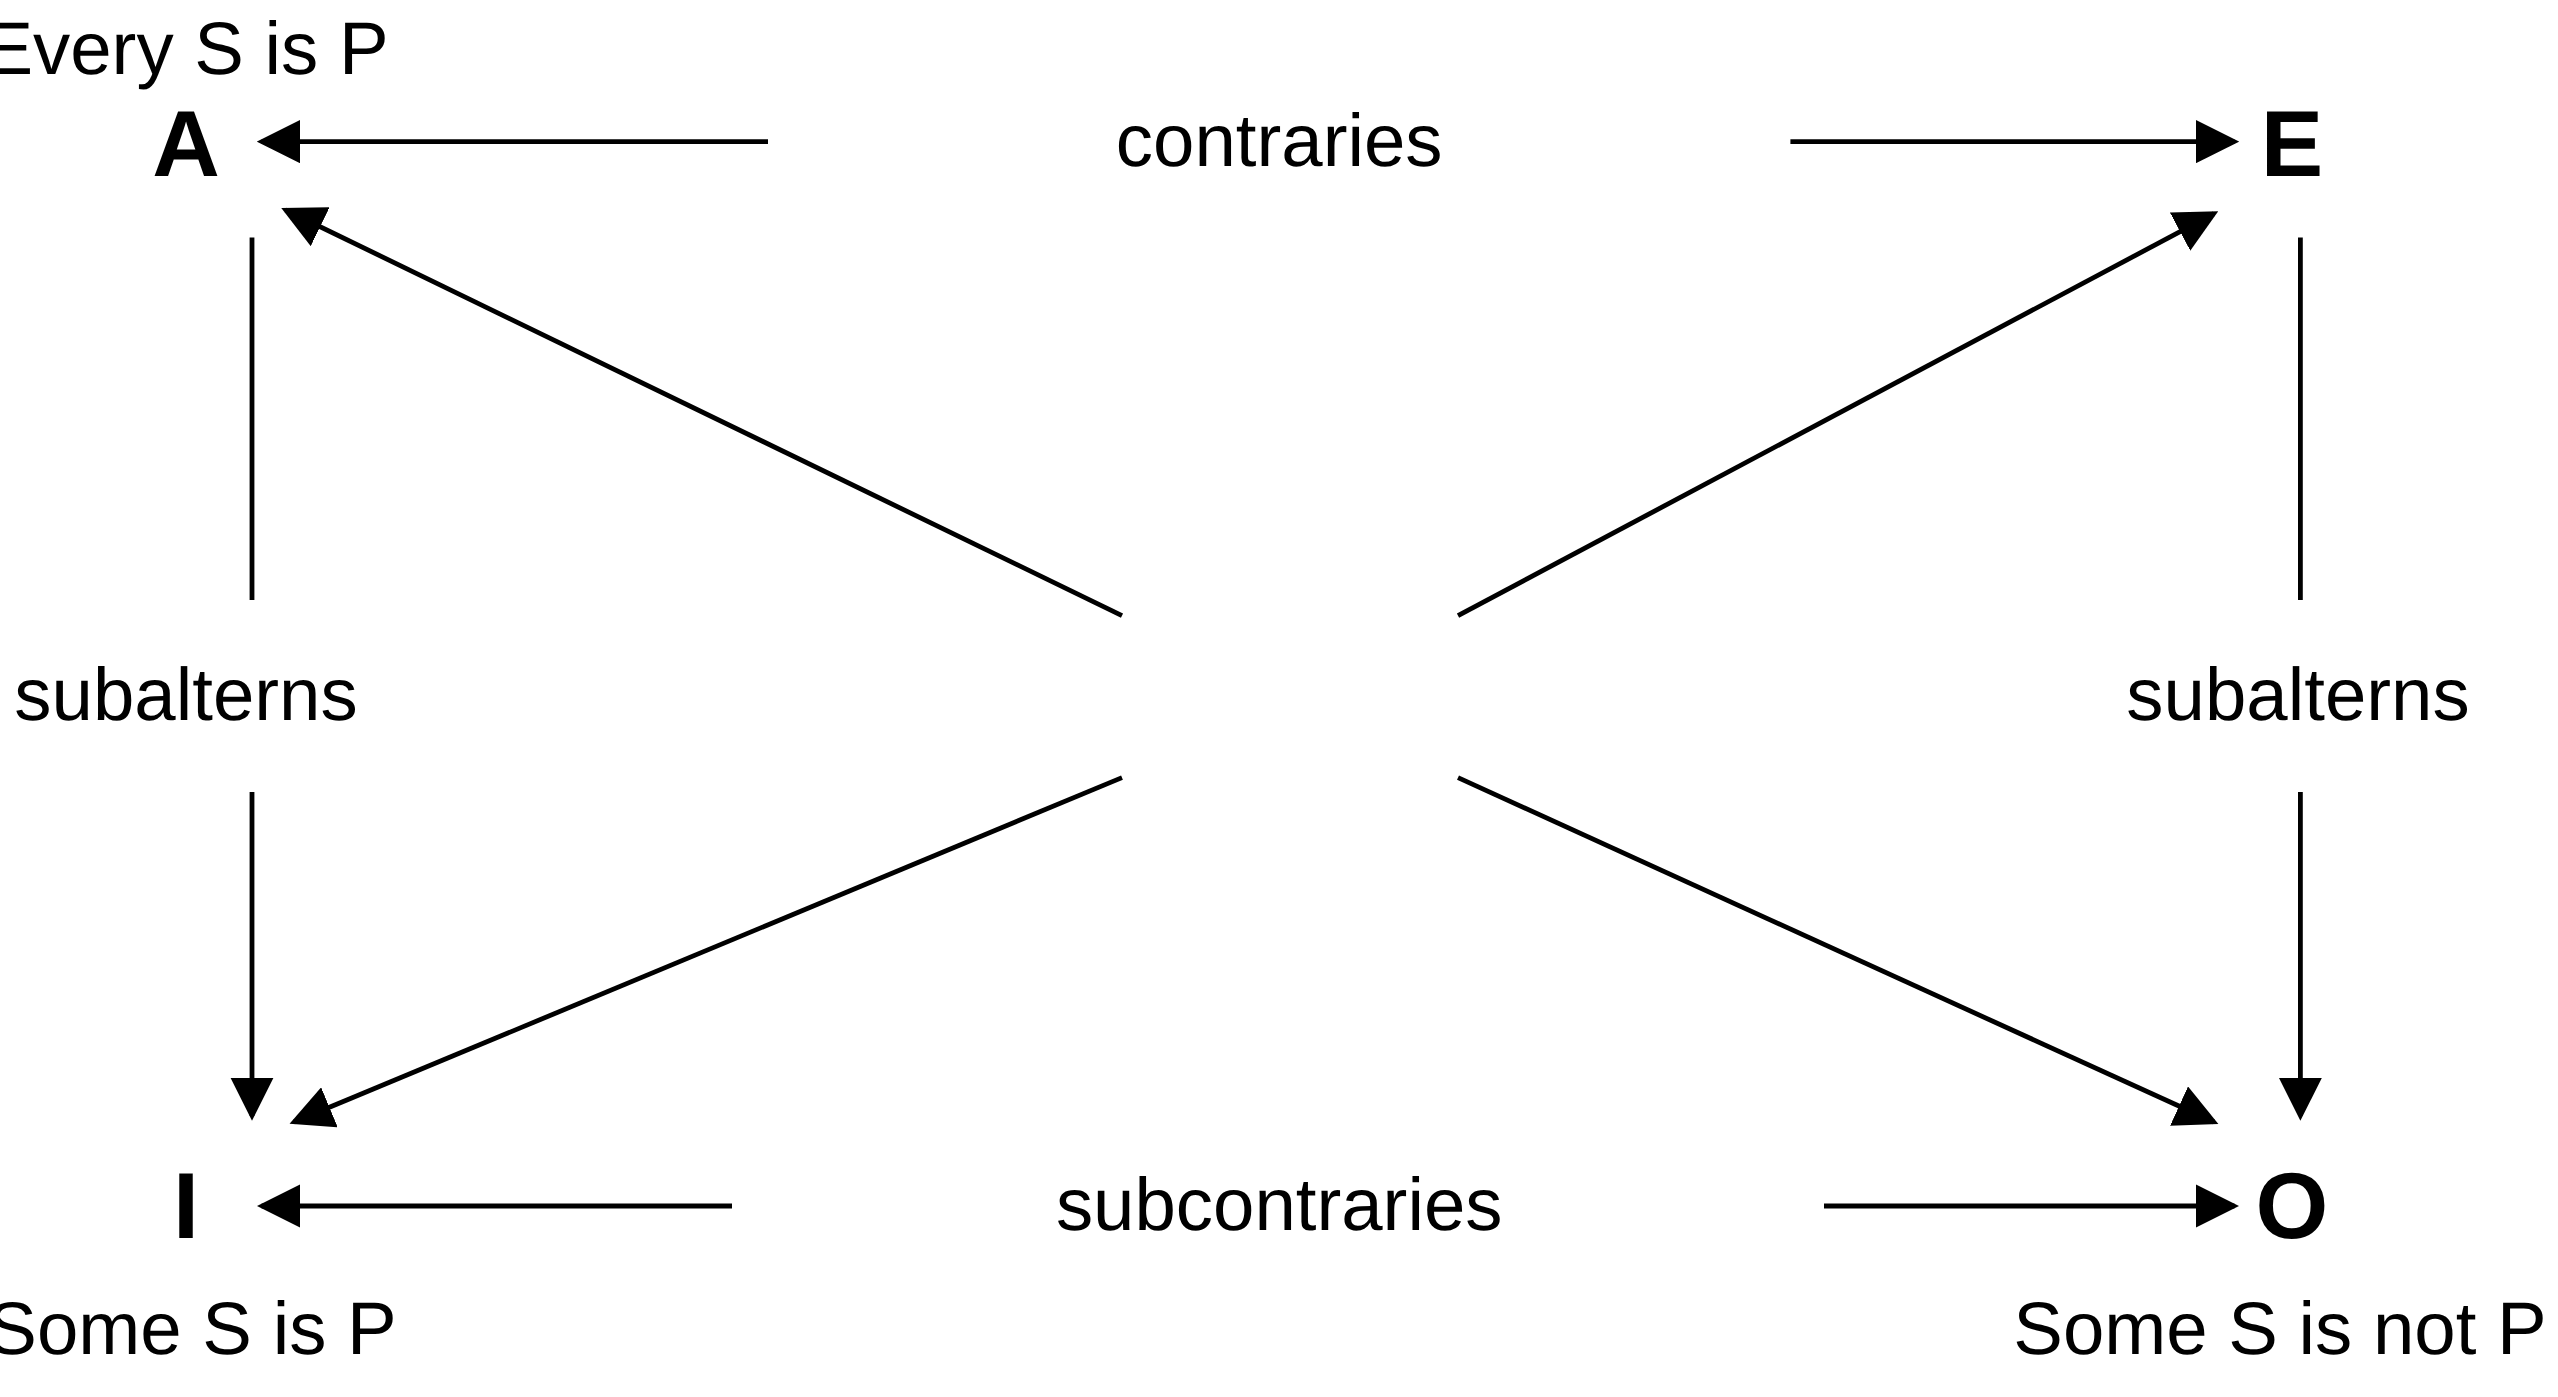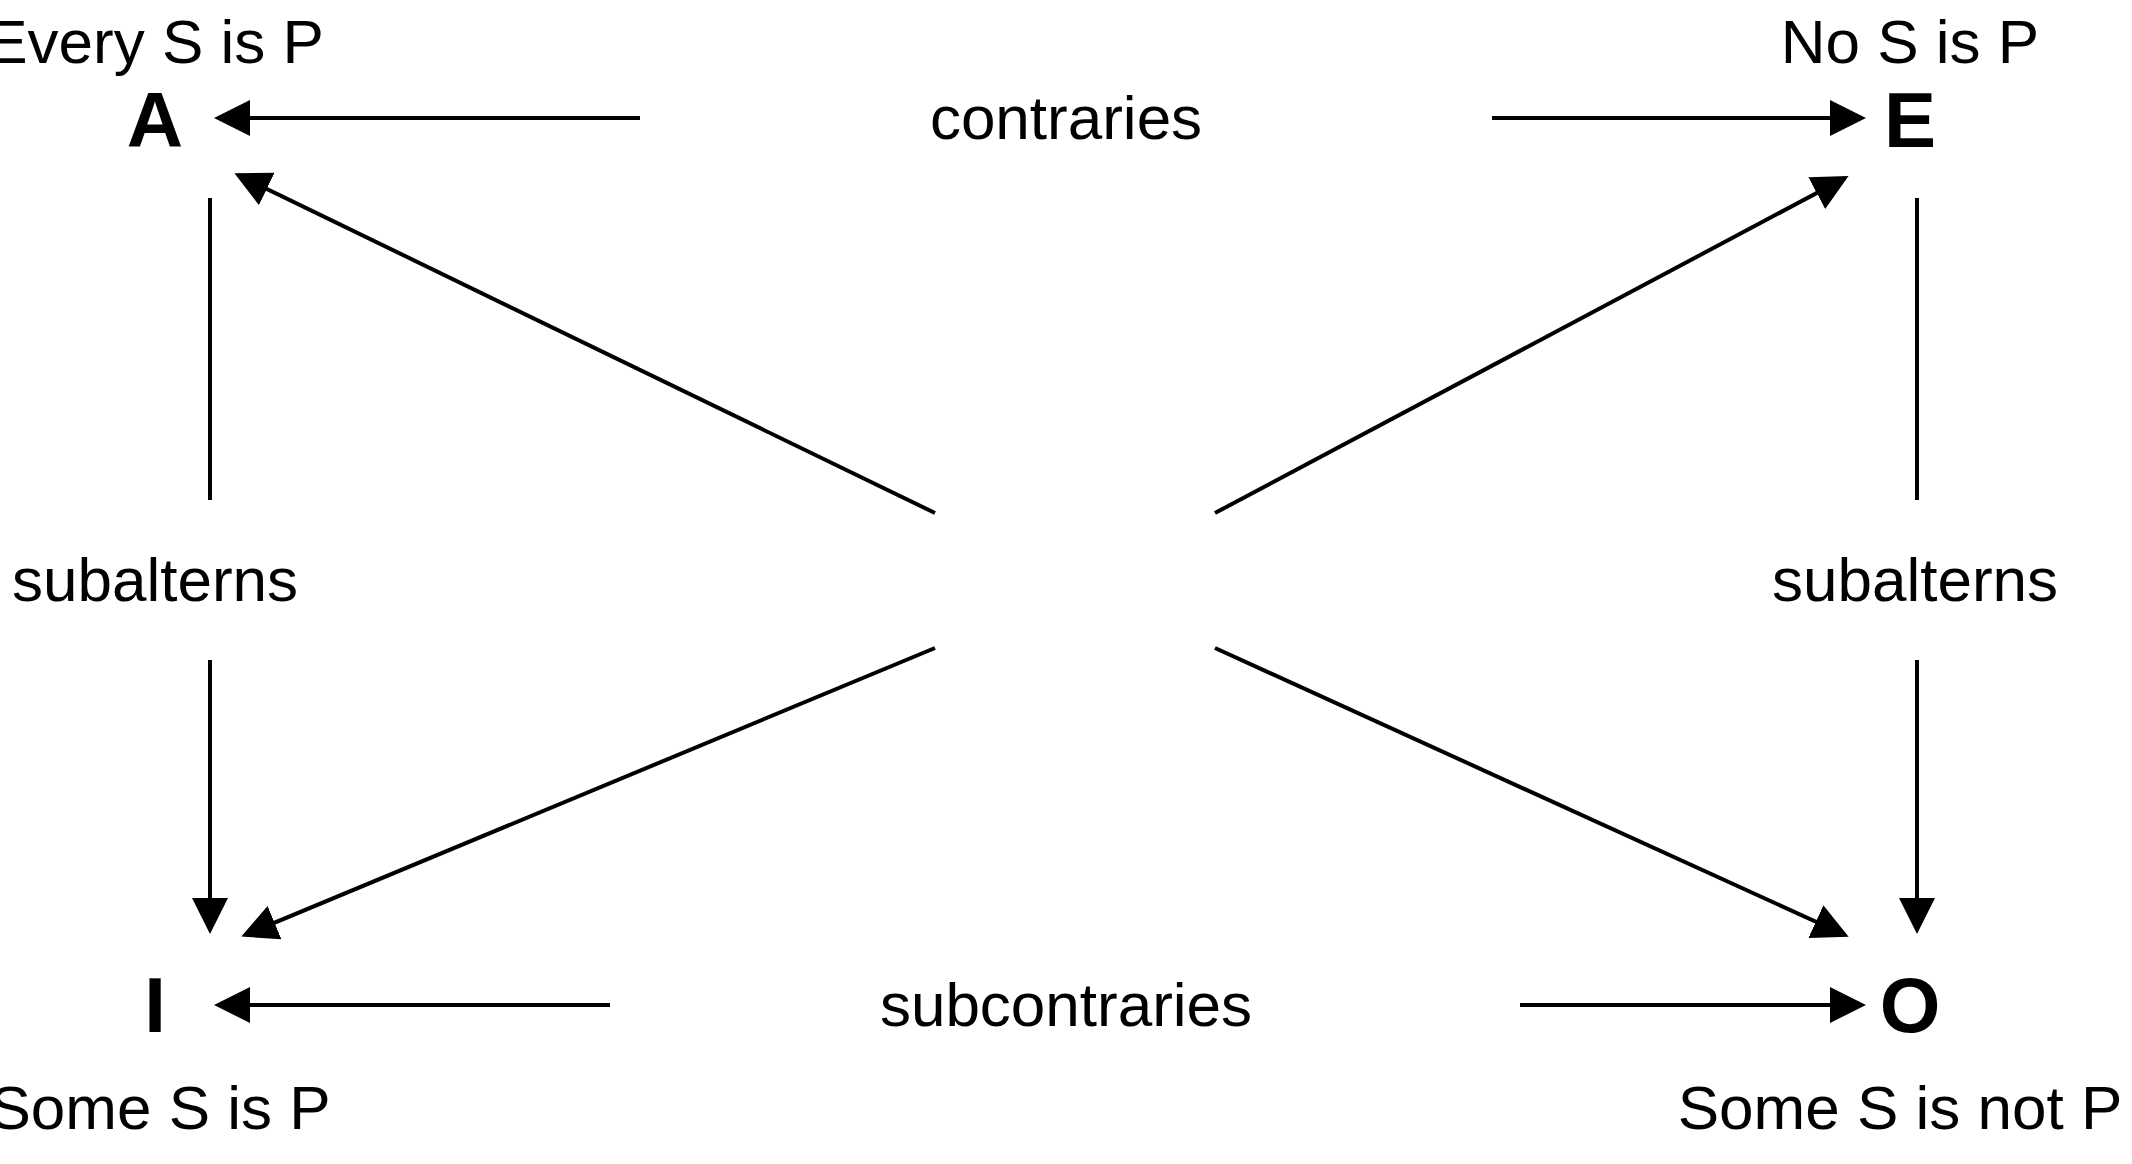--- a/index.html
+++ b/index.html
@@ -87,21 +87,20 @@
 
     <line x1="1215" y1="648" x2="1845" y2="935" stroke="#000000" stroke-width="4" marker-end="url(#ah)"></line>
   </svg>
 
   <div class="node-letter" style="left:155px; top:120px;">A</div>
   <div class="node-letter" style="left:1910px; top:120px;">E</div>
   <div class="node-letter" style="left:155px; top:1005px;">I</div>
   <div class="node-letter" style="left:1910px; top:1005px;">O</div>
 
   <div class="proposition" style="left:155px; top:42px;">Every S is P</div>
-  <div class="proposition" style="left:1910px; top:42px;">No S is P</div>
   <div class="proposition" style="left:160px; top:1108px;">Some S is P</div>
   <div class="proposition" style="left:1900px; top:1108px;">Some S is not P</div>
 
   <div class="edge-label" style="left:1066px; top:1005px;">subcontraries</div>
   <div class="edge-label" style="left:1066px; top:118px;">contraries</div>
   <div class="edge-label" style="left:155px; top:580px;">subalterns</div>
   <div class="edge-label" style="left:1915px; top:580px;">subalterns</div>
 
 </div>
 

